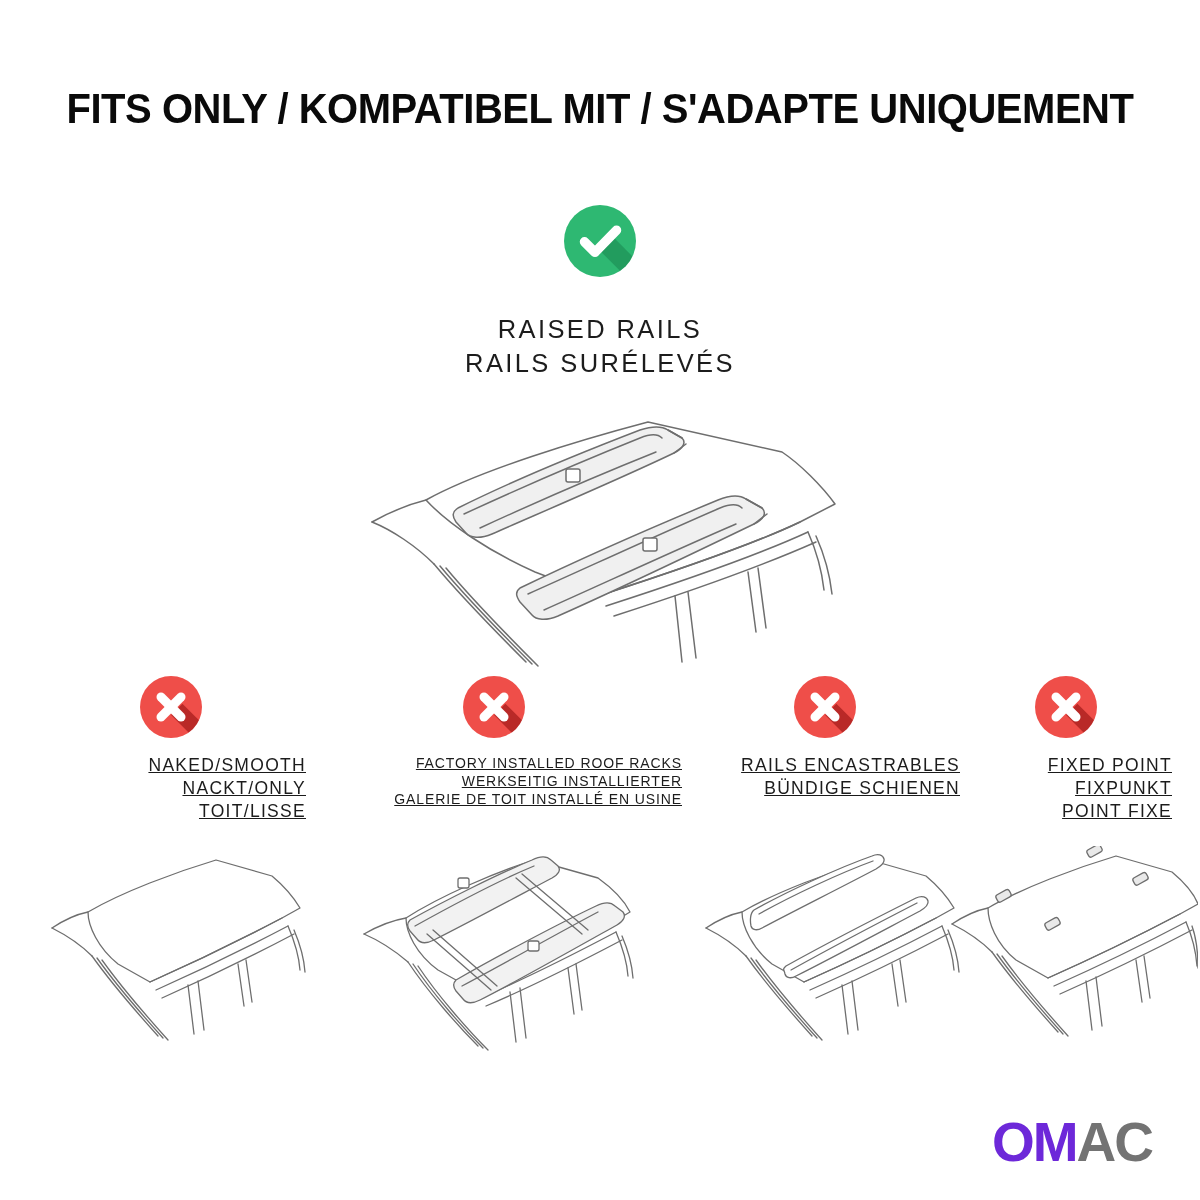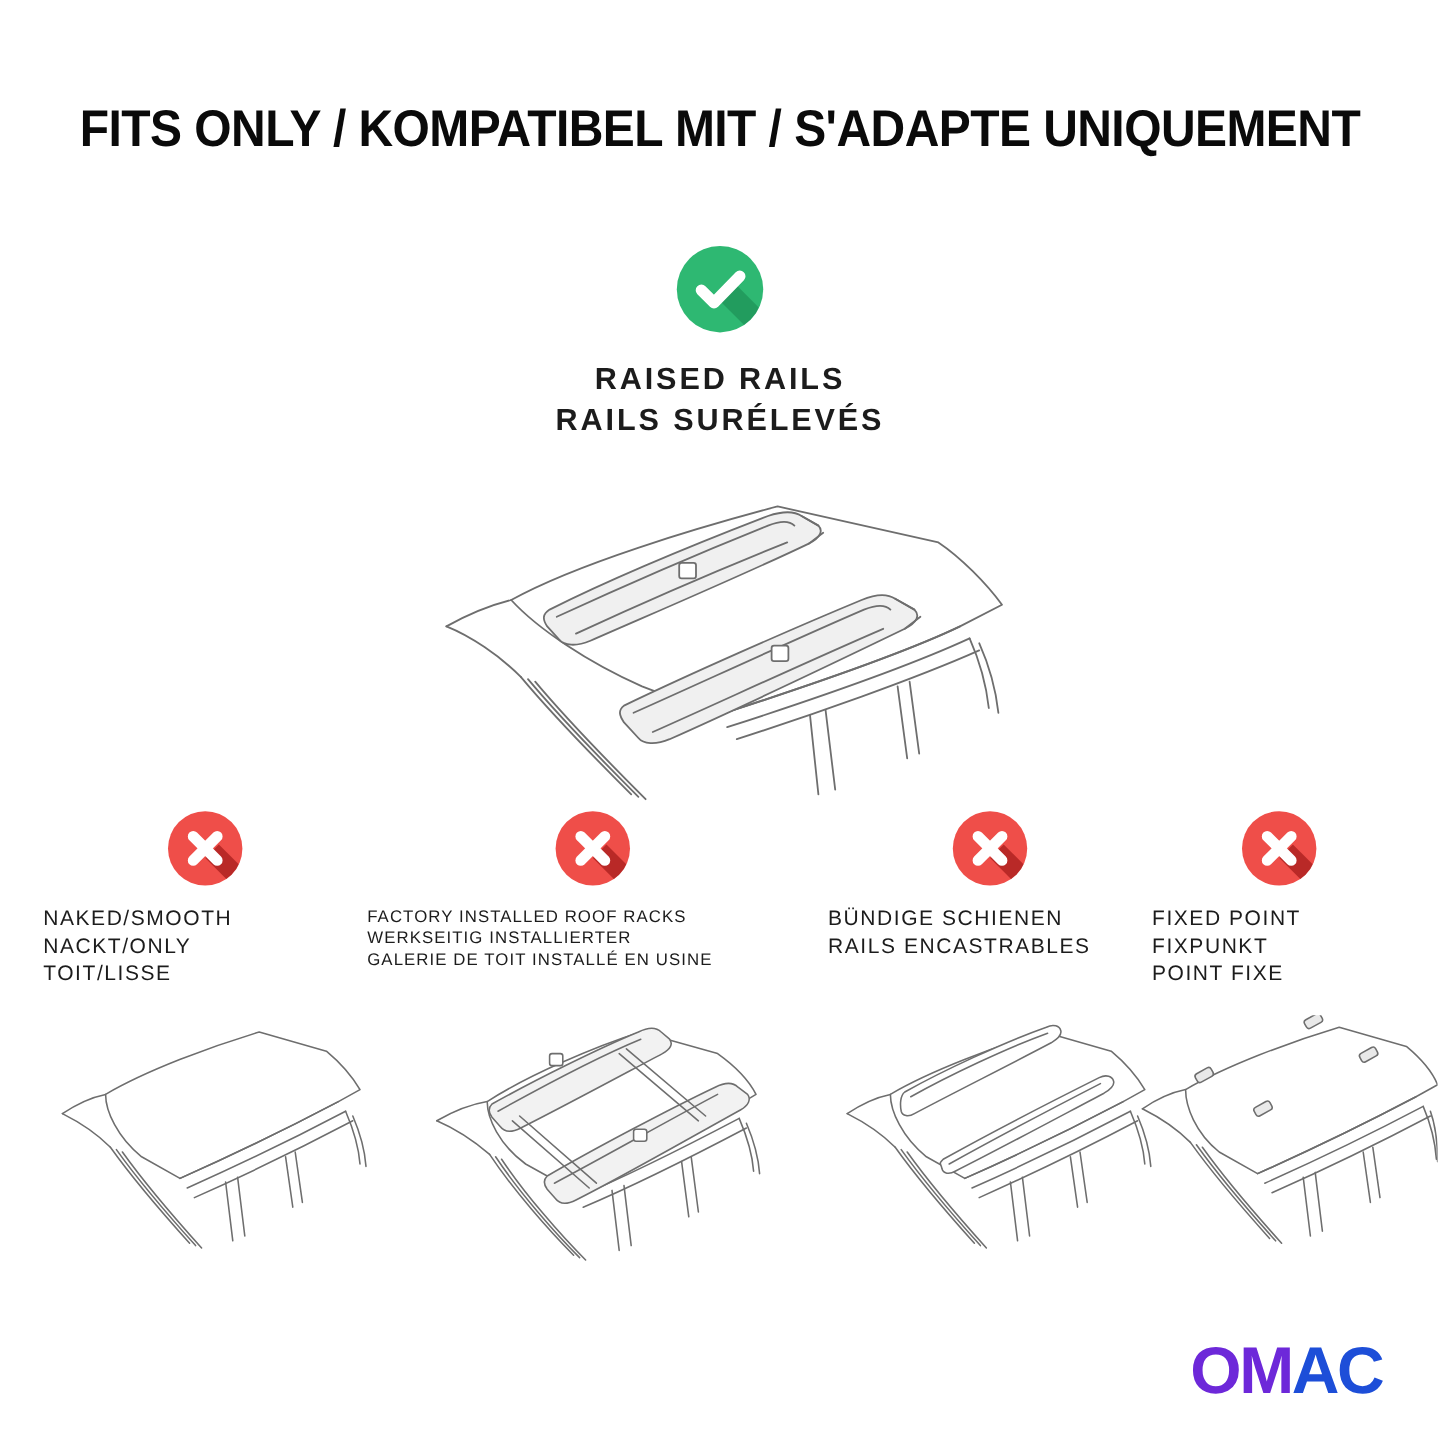--- a/index.html
+++ b/index.html
@@ -62,25 +62,25 @@
     transform: rotate(45deg) translateY(-50%);
     opacity: 0.26;
     background: #000;
   }
   .badge.green .shadow { background: #065c32; opacity: 0.30; }
   .badge.red   .shadow { background: #8d0b0b; opacity: 0.55; }
 
   .badge svg { position: absolute; left: 0; top: 0; }
 
   .main-labels {
-    margin-top: 23px;
+    margin-top: 36px;
     font-size: 25.5px;
     line-height: 1.32;
     letter-spacing: 2.4px;
-    font-weight: 700;
+    font-weight: 400;
     color: #1c1c1c;
   }
 
   
   .main-illo {
     position: absolute;
     left: 330px;
     top: 400px;
     width: 540px;
     height: 270px;
@@ -90,21 +90,22 @@
   .cols {
     position: absolute;
     left: 0;
     top: 676px;
     width: 1200px;
     height: 420px;
   }
   .col {
     position: absolute;
     top: 0;
-    text-align: left;
+    text-align: right;
+    text-decoration: underline;
   }
   .col-0 { left: 36px;  width: 270px; }
   .col-1 { left: 306px; width: 376px; }
   .col-2 { left: 690px; width: 270px; }
   .col-3 { left: 960px; width: 212px; }
 
   .col .badge { width: 62px; height: 62px; }
 
   .col-labels {
     margin-top: 16px;
@@ -131,21 +132,21 @@
     align-items: center;
   }
   .logo-text {
     font-family: "Liberation Sans Narrow", "Liberation Sans", sans-serif;
     font-weight: 700;
     font-size: 55px;
     letter-spacing: -2px;
     line-height: 1;
   }
   .logo-om { color: #6d28d9; }
-  .logo-ac { color: #1d4ed8; }
+  .logo-ac { color: #737373; }
 </style>
 </head>
 <body>
 
 <div class="title">FITS ONLY / KOMPATIBEL MIT / S'ADAPTE UNIQUEMENT</div>
 
 <div class="main-block">
 
   <div class="badge green">
     <div class="shadow"></div>
@@ -303,22 +304,22 @@
     <div class="badge red">
       <div class="shadow"></div>
       <svg width="62" height="62" viewBox="0 0 62 62">
         <g stroke="#ffffff" stroke-width="9" stroke-linecap="round">
           <line x1="21" y1="21" x2="41" y2="41"></line>
           <line x1="41" y1="21" x2="21" y2="41"></line>
         </g>
       </svg>
     </div>
     <div class="col-labels">
+      <div>RAILS ENCASTRABLES</div>
       <div>BÜNDIGE SCHIENEN</div>
-      <div>RAILS ENCASTRABLES</div>
     </div>
     <div class="col-illo" style="top:170px">
       <svg width="270" height="230" viewBox="0 0 270 230" fill="none" stroke="#6e6e6e" stroke-width="1.3" stroke-linecap="round" stroke-linejoin="round">
         <path d="M52 66 C86 46 140 26 180 14 L236 30 C248 40 258 52 264 62
                  L246 72 C208 92 150 120 114 136 L82 118 C62 102 52 80 52 66 Z" fill="#ffffff"></path>
         <path d="M52 66 C42 68 28 74 16 82"></path>
         <path d="M16 82 C28 88 44 98 56 110"></path>
         <path d="M56 110 C76 138 104 170 122 190"></path>
         <path d="M61 112 C81 140 109 172 127 192"></path>
         <path d="M66 114 C86 142 114 174 132 194"></path>

